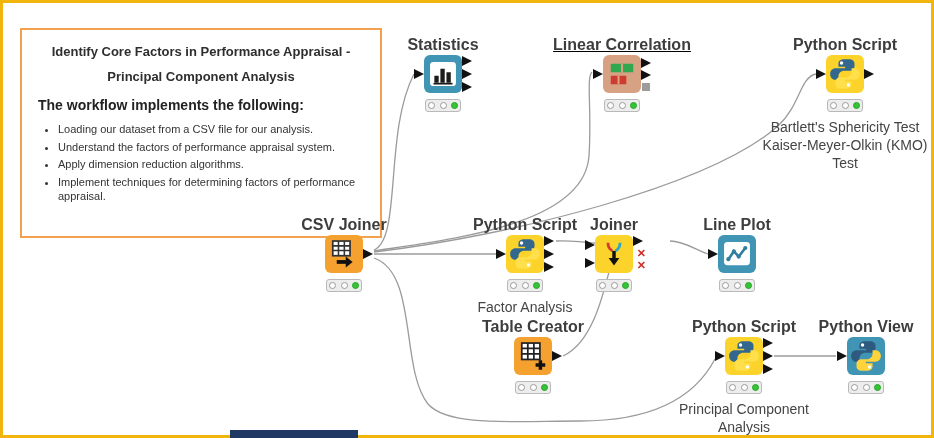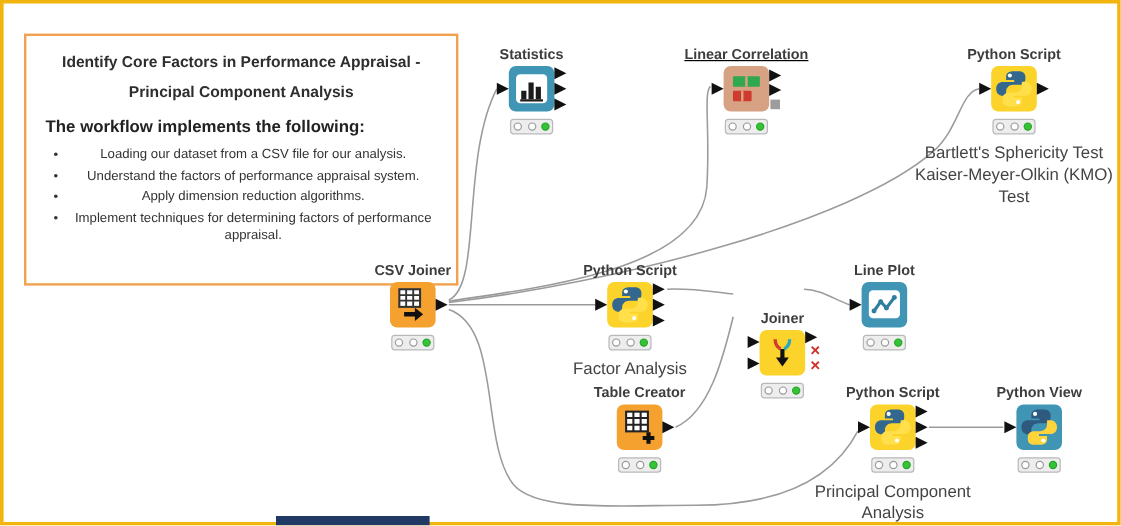--- a/index.html
+++ b/index.html
@@ -10,28 +10,28 @@
   }
   
   .annotation{
     position:absolute;left:20px;top:28px;width:362px;height:210px;
     border:2px solid #F2A24F;background:#fff;box-sizing:border-box;
     padding:8px 16px 6px;z-index:2;
   }
   .ann-title{font-size:13px;font-weight:bold;color:#2e2e2e;text-align:center;margin-top:6px;}
   .ann-title.second{margin-top:10px;}
   .ann-sub{font-size:14px;font-weight:bold;color:#222;margin-top:13px;}
-  .ann-list{margin:9px 0 0 20px;padding:0;text-align:center;}
+  .ann-list{margin:9px 0 0 20px;padding:0;}
   .ann-list li{font-size:11px;color:#333;margin-bottom:3px;line-height:1.32;}
   
   svg.edges{position:absolute;left:0;top:0;z-index:1;}
   svg.edges path{fill:none;stroke:#9b9b9b;stroke-width:1.3px;}
   
   .node{position:absolute;width:180px;text-align:center;z-index:3;}
-  .nlabel{font-size:12px;font-weight:bold;color:#3d3d3d;height:14px;line-height:14px;}
+  .nlabel{font-size:16px;font-weight:bold;color:#3d3d3d;height:14px;line-height:14px;}
   .nbody{position:relative;width:38px;height:38px;border-radius:6px;margin:3px auto 0;}
   .nbody.orange{background:#F5A12F;}
   .nbody.yellow{background:#FBD32B;}
   .nbody.teal{background:#4095B4;}
   .nbody.tan{background:#D7A184;}
   .port-in{position:absolute;left:-10px;width:0;height:0;
     border-top:5px solid transparent;border-bottom:5px solid transparent;border-left:10px solid #111;}
   .port-out{position:absolute;right:-10px;width:0;height:0;
     border-top:5px solid transparent;border-bottom:5px solid transparent;border-left:10px solid #111;}
   .port-square{position:absolute;right:-9px;width:8px;height:8px;background:#9c9c9c;}
@@ -170,21 +170,21 @@
       </svg>
     </div>
     <div class="lights">
       <span class="dot"></span>
       <span class="dot"></span>
       <span class="dot on"></span>
     </div>
     <div class="ncaption">Factor Analysis</div>
   </div>
 
-  <div class="node" style="left:562px;top:218px;margin-top:40px;">
+  <div class="node" style="left:524px;top:218px;">
     <div class="nlabel">Joiner</div>
     <div class="nbody yellow">
       <span class="port-in" style="top:5px;"></span>
       <span class="port-in" style="top:23px;"></span>
       <span class="port-out" style="top:1px;"></span>
       <span class="port-x" style="top:13px;">✕</span>
       <span class="port-x" style="top:25px;">✕</span>
       <svg width="38" height="38" viewBox="0 0 22 22">
         <path d="M7.5 4.5c0 2.6.8 3.7 2.6 4.7" stroke="#D23B2F" stroke-width="1.6" fill="none"></path>
         <path d="M14.5 4.5c0 2.6-.8 3.7-2.6 4.7" stroke="#29A8C4" stroke-width="1.6" fill="none"></path>

